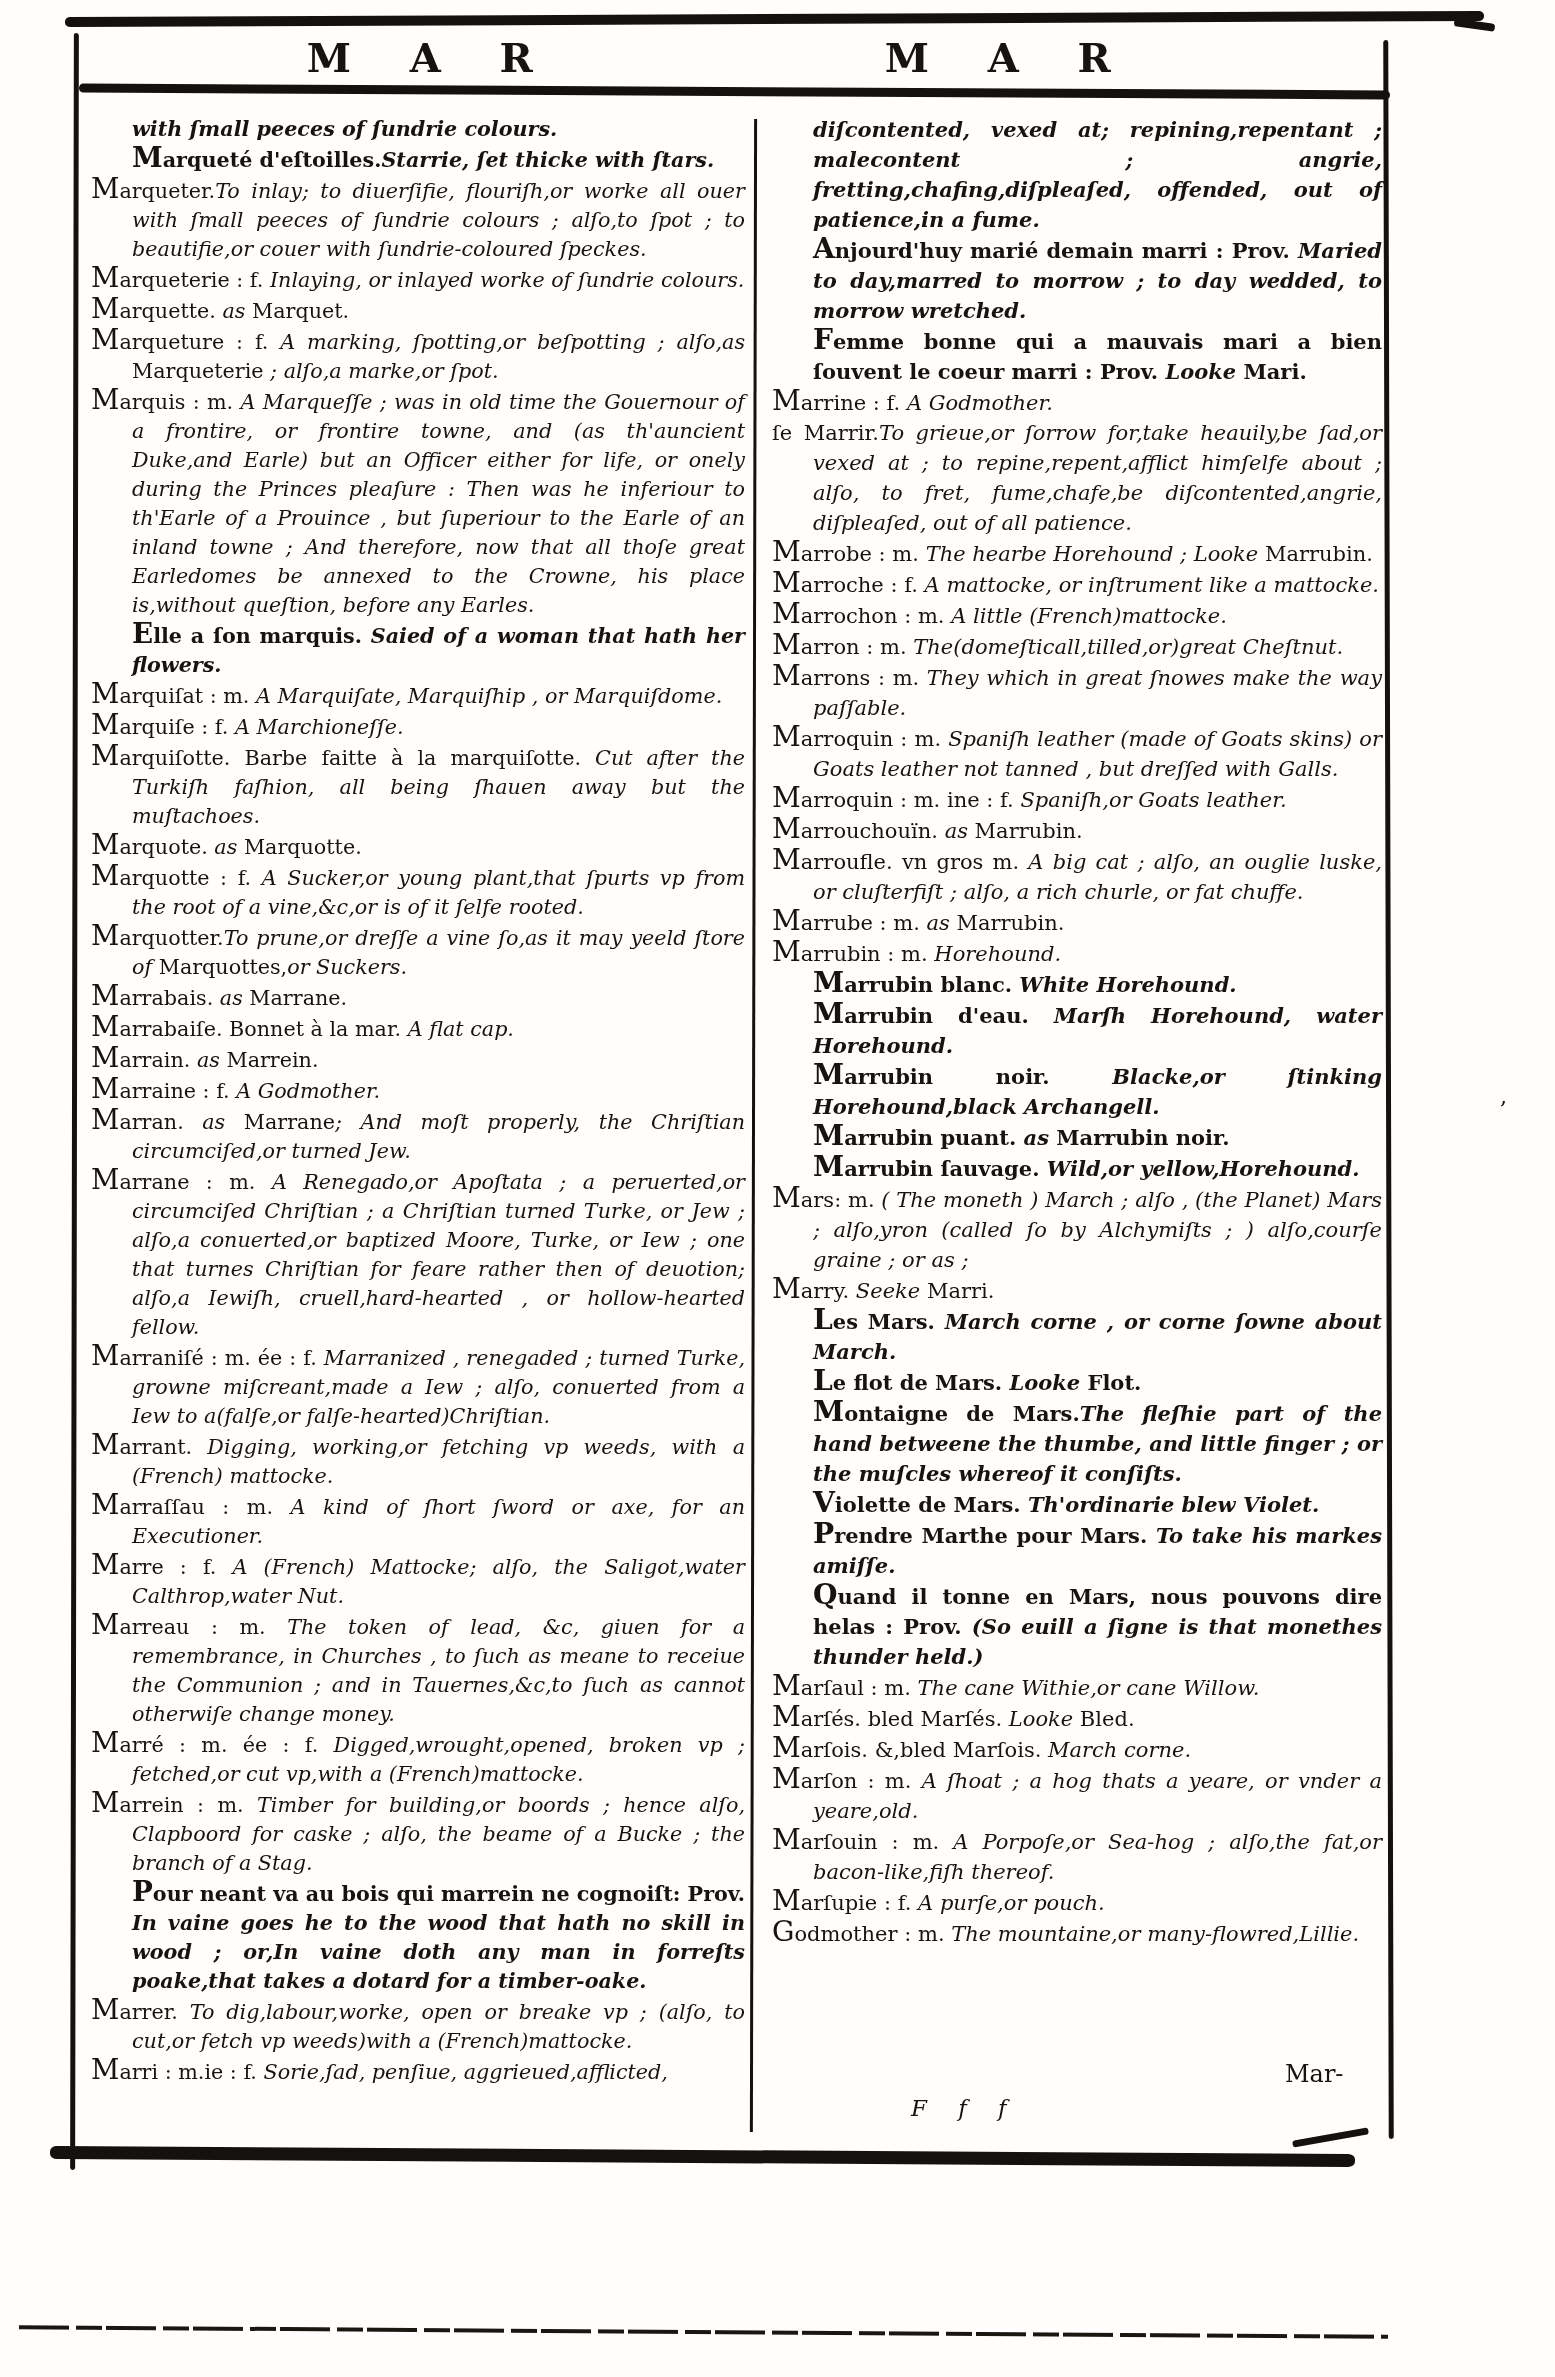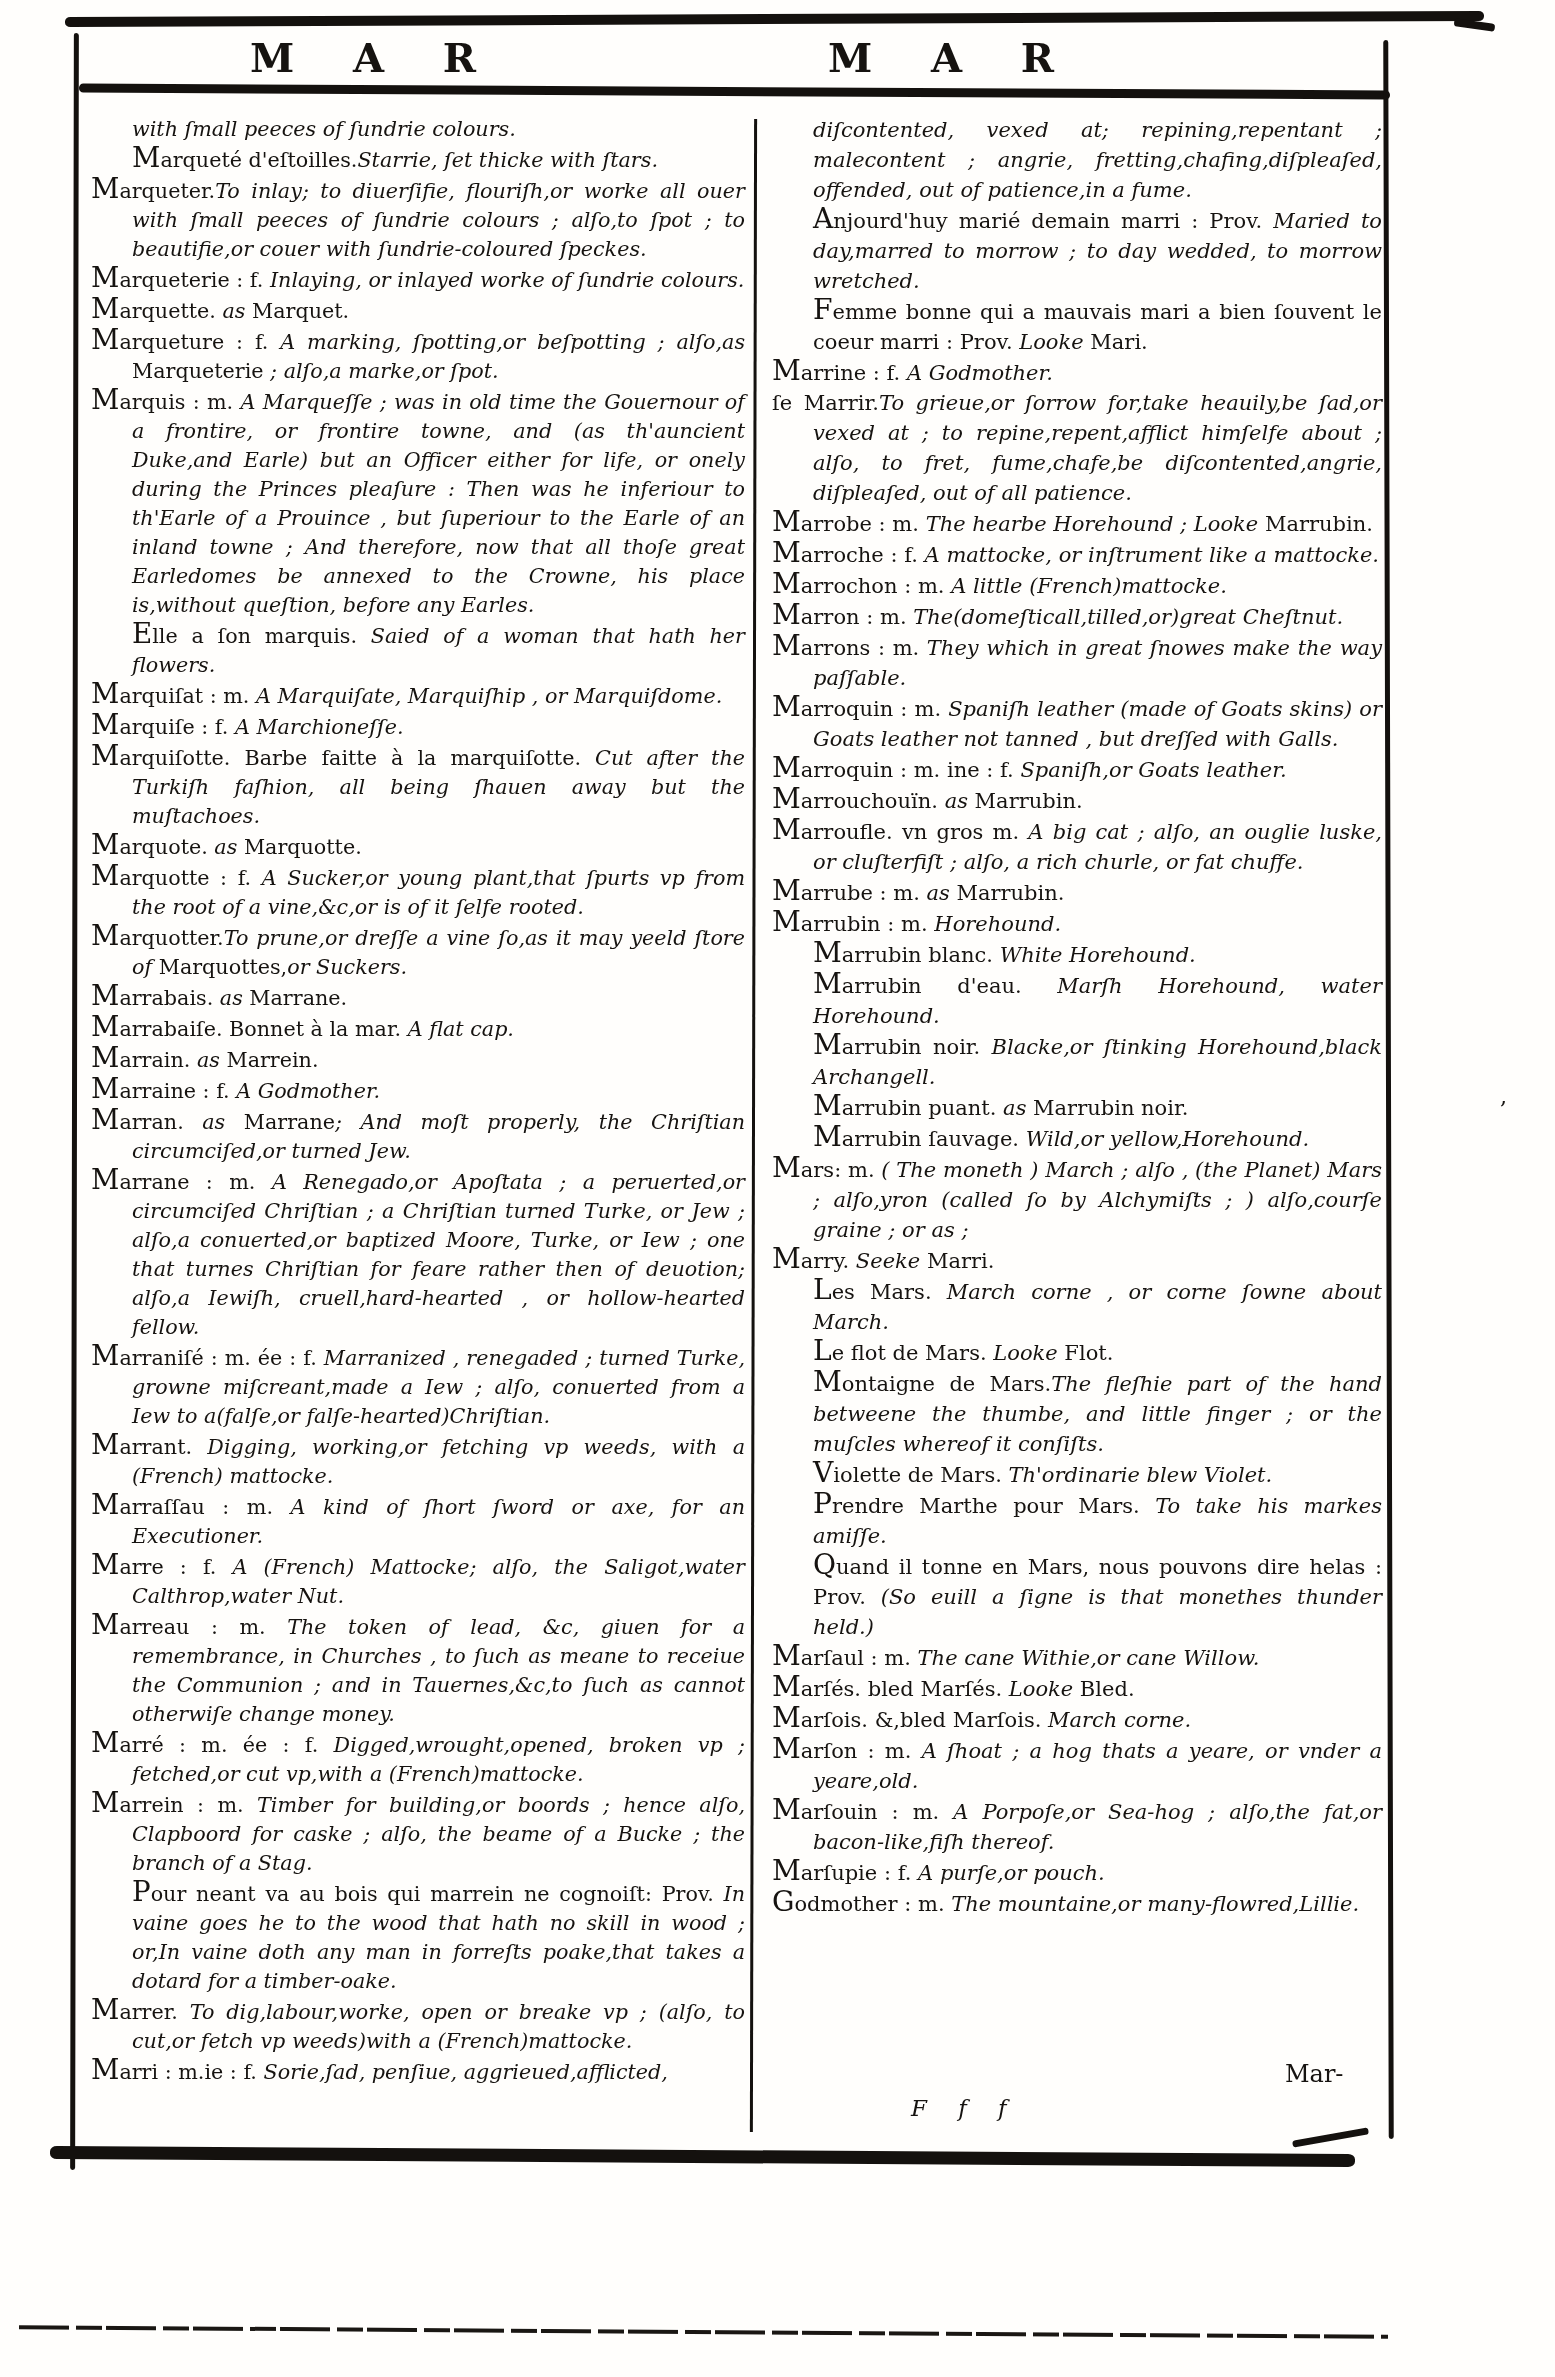--- a/index.html
+++ b/index.html
@@ -23,31 +23,31 @@
   .bottom-rule-tip{left:1292px;top:2134px;width:77px;height:6.9px;transform:rotate(-10deg);border-radius:3.4px;}
   .bottom-dashed{
     position:absolute;left:19px;top:2330px;width:1369px;height:4.3px;
     transform:rotate(0.40deg);
     background:repeating-linear-gradient(90deg,#1a1713 0px,#1a1713 50px,transparent 50px,transparent 57px,#1a1713 57px,#1a1713 83px,transparent 83px,transparent 87px);
   }
   
   .running-head{
     position:absolute;top:34px;width:362px;
     font-size:40px;font-weight:bold;letter-spacing:22.4px;
-    white-space:nowrap;
+    text-align:center;white-space:nowrap;
   }
   .head-left{left:250px;}
   .head-right{left:828px;}
   
   .col{position:absolute;top:115px;text-align:justify;}
   .col-left{left:91px;width:654px;font-size:20.7px;line-height:29px;}
   .col-right{left:772px;width:610px;font-size:21px;line-height:30px;}
   p.entry{margin:0;}
   p.hw{padding-left:41px;text-indent:-41px;}
-  p.sub,p.cont{padding-left:41px;text-indent:0;}
+  p.sub,p.cont{padding-left:41px;text-indent:0;font-weight:bold;}
   p.hw:not(.nocap)::first-letter,
   p.sub:not(.nocap)::first-letter{font-size:1.34em;line-height:1;}
   .seg.i{font-style:italic;}
   .seg.r{font-style:normal;}
   
   .signature{position:absolute;left:911px;top:2055px;font-size:23px;font-style:italic;letter-spacing:12px;margin-top:40px;}
   .catchword{position:absolute;left:1285px;top:2060px;font-size:24px;}
   .stray-mark{position:absolute;left:1500px;top:1083px;font-size:22.4px;}
 </style>
 </head>

